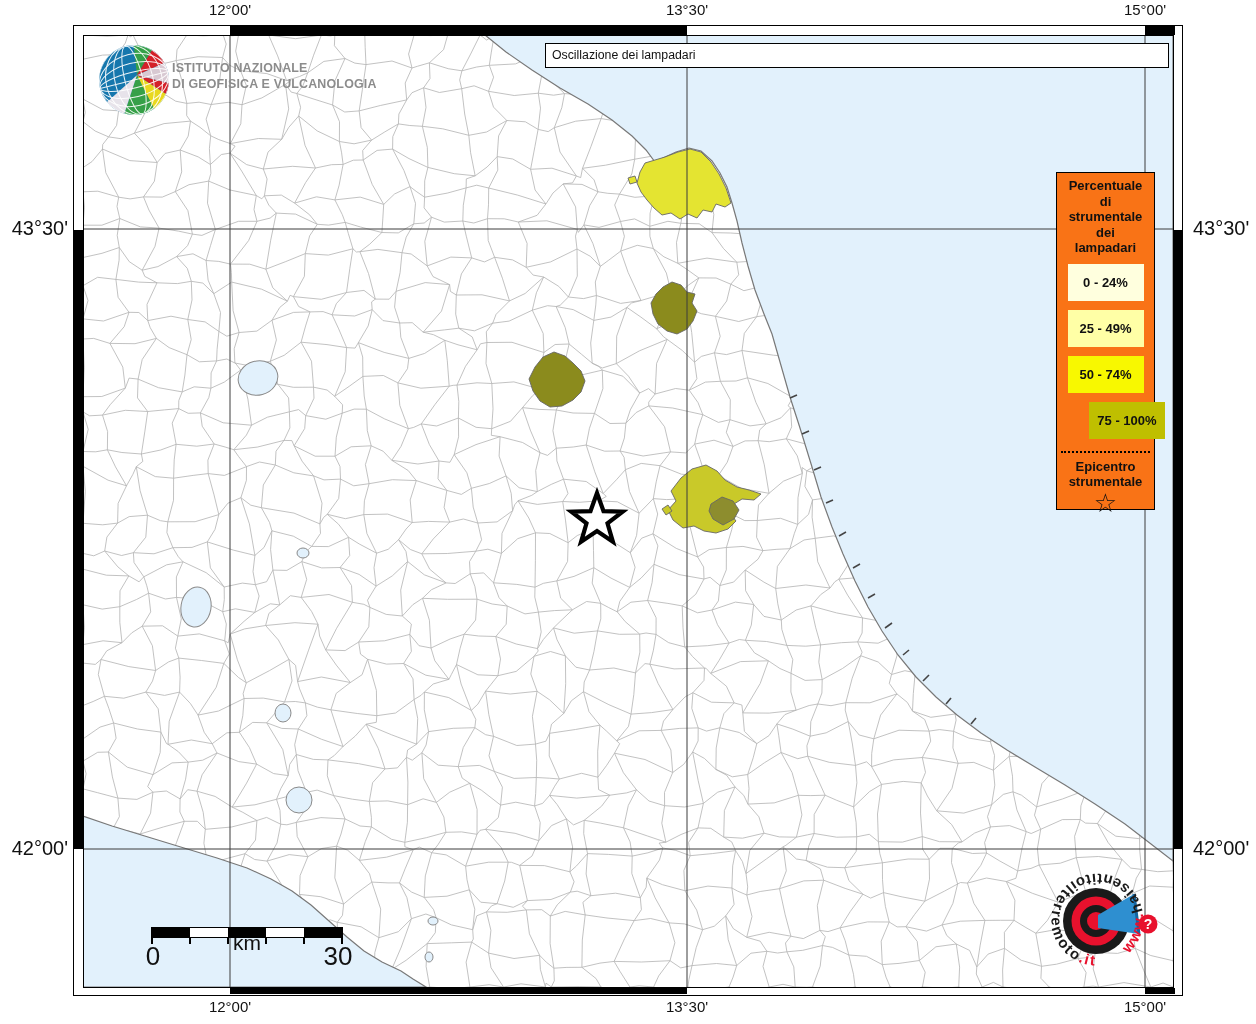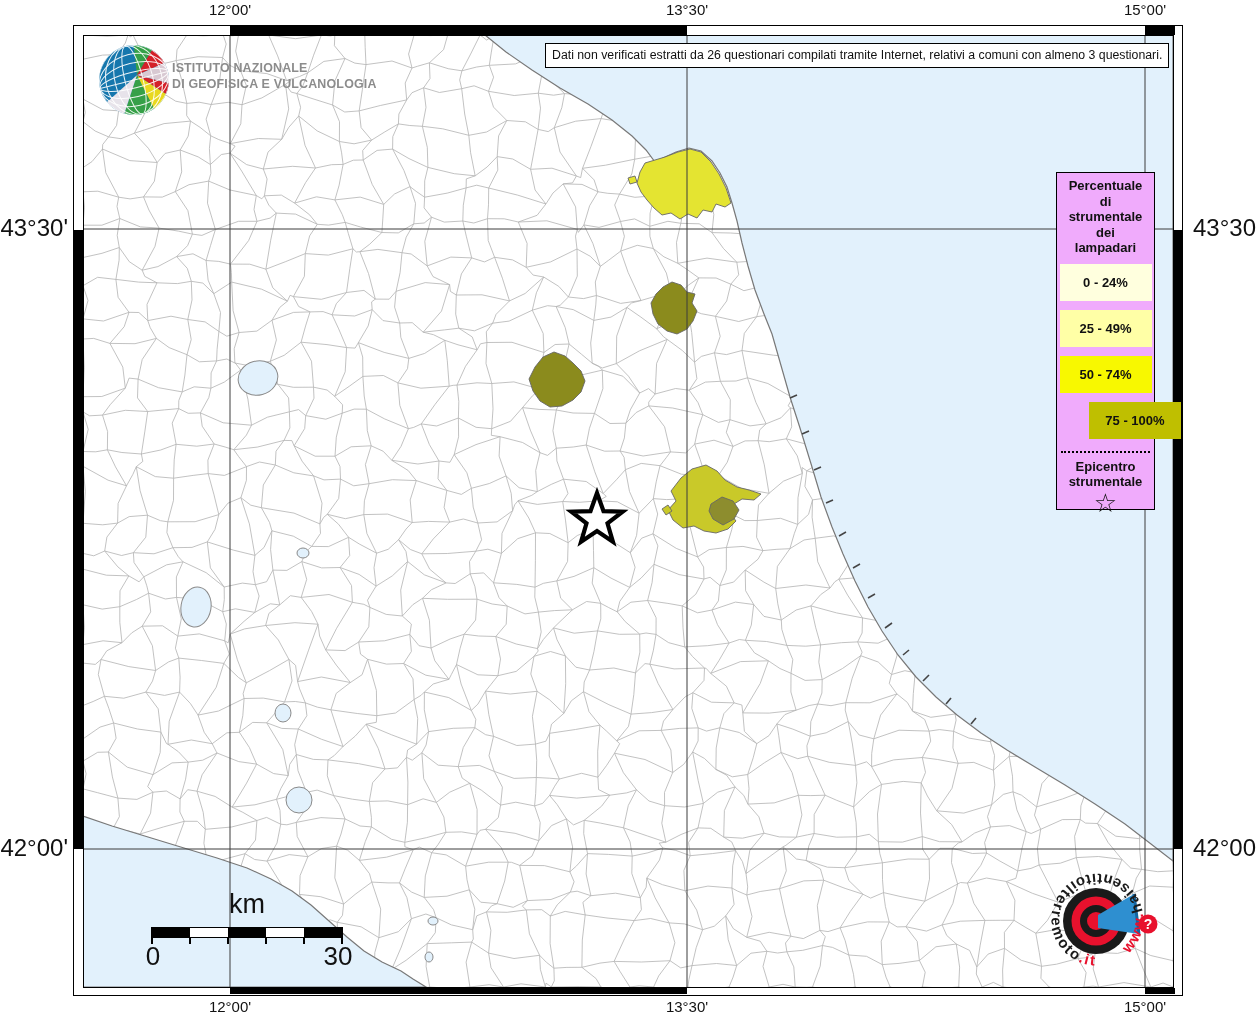--- a/index.html
+++ b/index.html
@@ -5,38 +5,38 @@
   html,body{margin:0;padding:0;background:#fff;}
   #stage{position:relative;width:1256px;height:1024px;background:#fff;overflow:hidden;
          font-family:"Liberation Sans","DejaVu Sans",sans-serif;color:#111;}
   #map-svg{position:absolute;left:0;top:0;z-index:1;}
   
   .frame-outer{position:absolute;left:73px;top:25px;width:1108px;height:969px;border:1px solid #000;z-index:2;pointer-events:none;}
   .frame-inner{position:absolute;left:83px;top:35px;width:1089px;height:951px;border:1px solid #000;z-index:2;pointer-events:none;}
   .band{position:absolute;background:#000;z-index:3;}
   
   .lon-label{position:absolute;transform:translateX(-50%);font-size:15px;z-index:4;white-space:nowrap;}
-  .lat-label{position:absolute;transform:translateY(-50%);font-size:24px;z-index:4;white-space:nowrap;}
+  .lat-label{position:absolute;transform:translateY(-50%);font-size:20px;z-index:4;white-space:nowrap;}
   .lat-left{right:1188px;text-align:right;}
   .lat-right{left:1193px;}
   
   .info-box{position:absolute;left:545px;top:43px;width:611px;background:#fff;border:1px solid #000;
             padding:3px 5px 4px 6px;font-size:12.3px;line-height:16.2px;z-index:5;}
   .info-line{white-space:nowrap;}
   
-  .legend{position:absolute;left:1056px;top:172px;width:99px;height:338px;background:#f0abfc;border:1px solid #000;
+  .legend{position:absolute;left:1056px;top:172px;width:99px;height:338px;background:#f97316;border:1px solid #000;
           z-index:5;font-weight:bold;font-size:13px;text-align:center;box-sizing:border-box;}
   .legend-title{line-height:15.5px;padding-top:5px;}
-  .swatch{width:92px;height:37px;margin:9px auto 0;display:flex;align-items:center;justify-content:center;}
+  .swatch{width:76px;height:37px;margin:9px auto 0;display:flex;align-items:center;justify-content:center;}
   .swatch:first-of-type{margin-top:8px;}
   .legend-sep{border-top:2px dotted #000;margin:12px 4px 6px;}
   .legend-epi{line-height:15px;}
   .legend-star{font-size:26px;font-weight:normal;line-height:28px;}
   
-  .km-label{position:absolute;left:247px;top:889px;transform:translateX(-50%);font-size:27px;z-index:4;}
+  .km-label{position:absolute;left:247px;top:931px;transform:translateX(-50%);font-size:21px;z-index:4;}
   .scalebar{position:absolute;left:151px;top:927px;width:190px;height:9px;border:1px solid #000;display:flex;z-index:4;box-sizing:content-box;}
   .scalebar .seg{flex:1;}
   .sb-tick{position:absolute;top:938px;width:2px;height:6px;background:#000;z-index:4;}
   .sb-num{position:absolute;top:941px;transform:translateX(-50%);font-size:26px;z-index:4;}
   
   .ingv-text{position:absolute;left:172px;top:60px;font-size:13.5px;font-weight:bold;color:#8c8c8c;
              line-height:16px;z-index:4;transform:scaleX(.92);transform-origin:left top;white-space:nowrap;letter-spacing:.2px;}
   #ingv-globe{position:absolute;left:96px;top:42px;z-index:4;}
   #watermark{position:absolute;left:0;top:0;z-index:4;pointer-events:none;}
 </style>
@@ -105,21 +105,21 @@
   <span class="lon-label" style="left:1145px;top:1px;">15°00'</span>
   <span class="lon-label" style="left:230px;top:998px;">12°00'</span>
   <span class="lon-label" style="left:687px;top:998px;">13°30'</span>
   <span class="lon-label" style="left:1145px;top:998px;">15°00'</span>
   <span class="lat-label lat-left" style="top:228px;">43°30'</span>
   <span class="lat-label lat-left" style="top:848px;">42°00'</span>
   <span class="lat-label lat-right" style="top:228px;">43°30'</span>
   <span class="lat-label lat-right" style="top:848px;">42°00'</span>
 
   <div class="info-box">
-    <div class="info-line">Dati non verificati estratti da 26 questionari compilati tramite Internet, relativi a comuni con almeno 3 questionari.</div>
+    <div class="info-line">Oscillazione dei lampadari</div>
   </div>
 
   <div class="legend">
     <div class="legend-title">
       <div>Percentuale</div>
       <div>di</div>
       <div>strumentale</div>
       <div>dei</div>
       <div>lampadari</div>
     </div>

